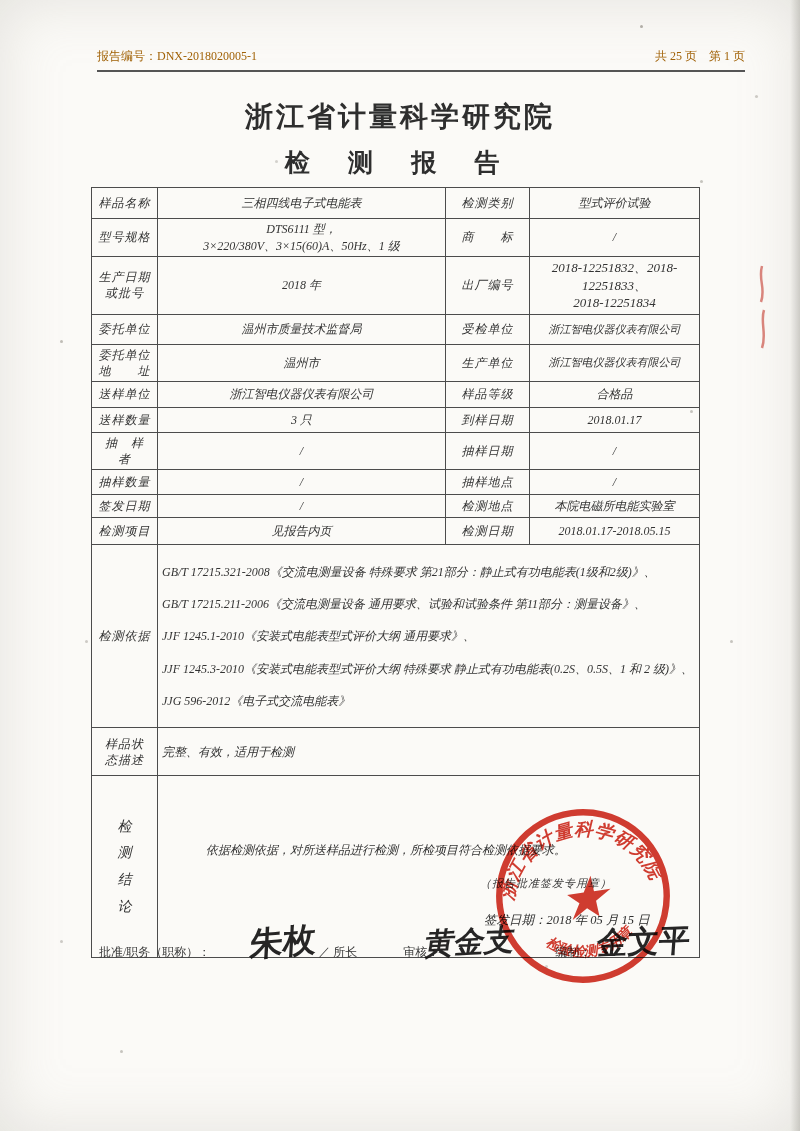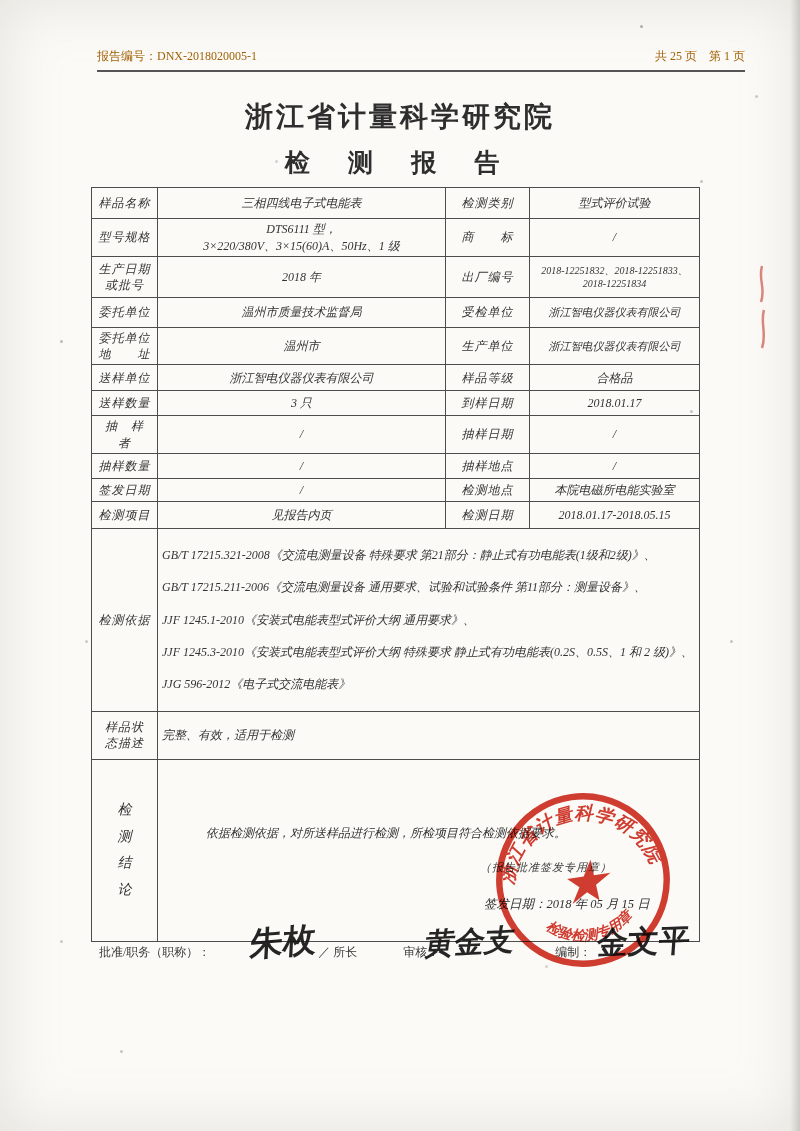--- a/index.html
+++ b/index.html
@@ -99,21 +99,21 @@
       <td class="val" style="font-size:12px">DTS6111 型，
 3×220/380V、3×15(60)A、50Hz、1 级</td>
       <td class="lab">商　　标</td>
       <td class="val">/</td>
     </tr>
     <tr style="height:41px">
       <td class="lab">生产日期
 或批号</td>
       <td class="val">2018 年</td>
       <td class="lab">出厂编号</td>
-      <td class="val" style="font-size:10px">2018-12251832、2018-12251833、
+      <td class="val" style="font-size:13px">2018-12251832、2018-12251833、
 2018-12251834</td>
     </tr>
     <tr style="height:30px">
       <td class="lab">委托单位</td>
       <td class="val">温州市质量技术监督局</td>
       <td class="lab">受检单位</td>
       <td class="val" style="font-size:11px">浙江智电仪器仪表有限公司</td>
     </tr>
     <tr style="height:36px">
       <td class="lab">委托单位

